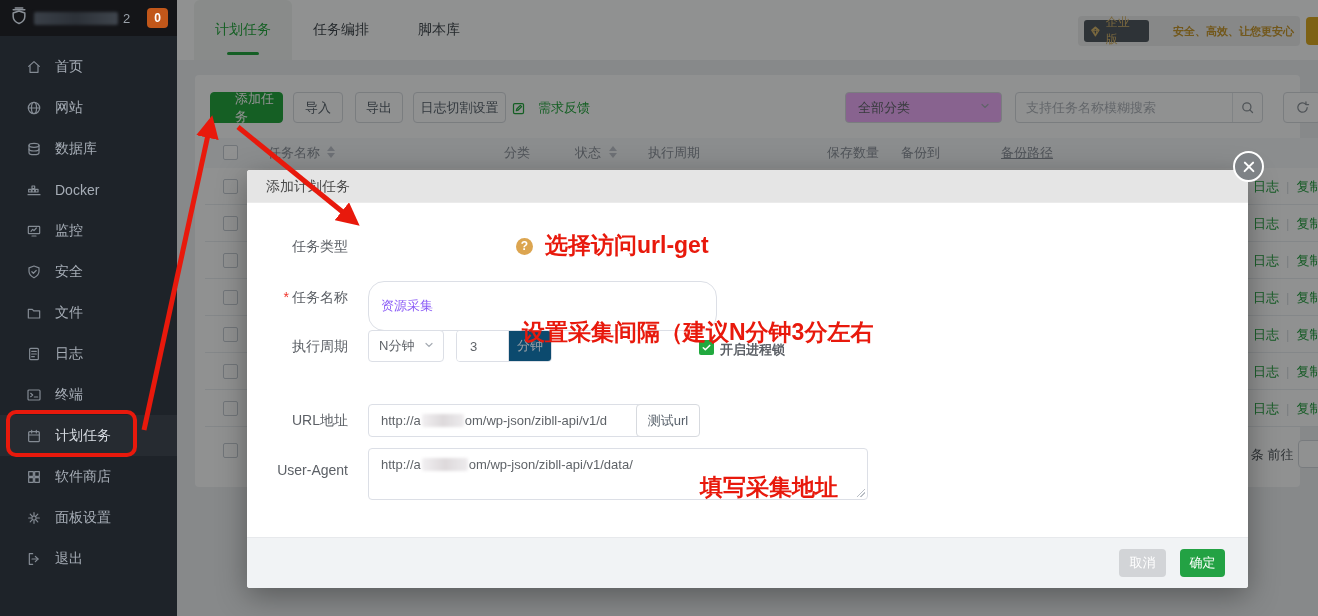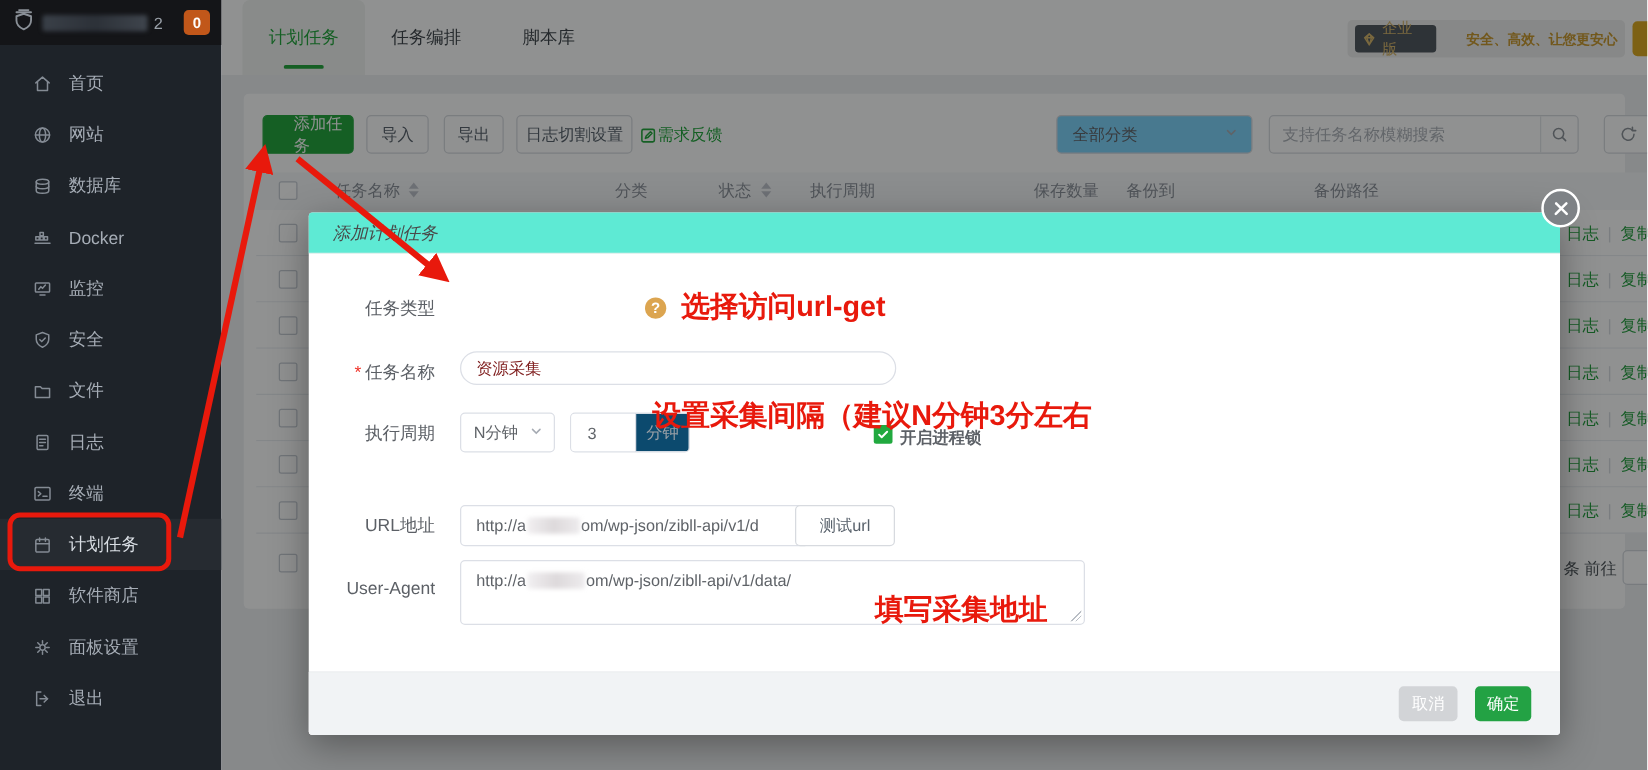--- a/index.html
+++ b/index.html
@@ -41,24 +41,24 @@
   .slogan { color:#c9972b; font-size:11px; font-weight:bold; white-space:nowrap; }
   .gold-btn { position:absolute; left:1129px; top:17px; width:24px; height:28px; background:#dda81c; border-radius:4px 0 0 4px; }
 
   .card { position:absolute; left:18px; top:75px; width:1105px; height:412px; background:#fff; border-radius:4px; }
 
   
   .btn { position:absolute; height:31px; border-radius:4px; font-size:13px; display:flex;
     align-items:center; justify-content:center; cursor:pointer; }
   .btn.primary { background:#20a53a; color:#fff; border:1px solid #20a53a;padding-left:24px; }
   .btn.plain { background:#fff; color:#57606a; border:1px solid #d7dadf; }
-  .feedback { position:absolute; left:334px; top:99px; display:flex; align-items:center; gap:0;
+  .feedback { position:absolute; left:334px; top:99px; display:flex; align-items:center; gap:12px;
     color:#20a53a; font-size:13px; cursor:pointer; }
   .feedback svg { width:15px; height:15px; stroke:#20a53a; }
-  .select { position:absolute; height:31px; border:1px solid #d7dadf; border-radius:4px; background:#7dd3fc;
+  .select { position:absolute; height:31px; border:1px solid #d7dadf; border-radius:4px; background:#f0abfc;
     font-size:13px; color:#5f6368; display:flex; align-items:center; padding:0 10px 0 12px; cursor:pointer; }
   .select .chev { margin-left:auto; }
   .chev svg { width:12px; height:12px; stroke:#a6abb3; }
   .search-box { position:absolute; left:838px; top:92px; width:248px; height:31px; border:1px solid #d7dadf;
     border-radius:4px; background:#fff; display:flex; }
   .search-box input { flex:1; border:none; outline:none; padding:0 10px; font-size:13px; color:#333;
     font-family:"Liberation Sans",sans-serif; background:transparent; }
   .search-box input::placeholder { color:#aeb2b9; }
   .search-btn { width:30px; border-left:1px solid #e2e5e9; display:flex; align-items:center; justify-content:center; cursor:pointer; }
   .search-btn svg, .refresh-btn svg { width:15px; height:15px; stroke:#8a9097; }
@@ -78,29 +78,29 @@
   .acts { position:absolute; left:1048px; top:0; line-height:37px; font-size:13px; white-space:nowrap; }
   .acts a { color:#1f9c3a; cursor:pointer; }
   .acts i { font-style:normal; color:#d8dbe0; margin:0 7px; }
   .pag-check { left:46px; top:443px; }
   .pag-text { position:absolute; left:1063px; top:446px; font-size:13px; color:#4d5358; }
   .goto-input { position:absolute; left:1121px; top:440px; width:44px; height:28px; border:1px solid #d4d8dd; border-radius:4px; background:#fff; }
 
   
   .modal { position:absolute; left:247px; top:170px; width:1001px; height:418px; background:#fff;
     border-radius:3px; box-shadow:0 8px 30px rgba(0,0,0,.35); z-index:50; }
-  .m-head { height:33px; line-height:33px; background:#5eead4; border-bottom:1px solid #ebebeb;
-    border-radius:3px 3px 0 0; padding-left:19px; font-size:14px; color:#4a4a4a;font-style:italic; }
+  .m-head { height:33px; line-height:33px; background:#e5e5e5; border-bottom:1px solid #ebebeb;
+    border-radius:3px 3px 0 0; padding-left:19px; font-size:14px; color:#4a4a4a; }
   .f-label { position:absolute; left:0; width:101px; text-align:right; font-size:14px; color:#5c6066; }
   .req { color:#f0342a; margin-right:3px; }
   .m-sel { position:absolute; height:33px; border:1px solid #dcdfe6; border-radius:4px; background:#fff;
     display:flex; align-items:center; padding:0 8px 0 12px; font-size:13px; color:#5f6368; cursor:pointer; }
   .m-sel .chev { margin-left:auto; }
-  .m-input { position:absolute; height:27px; border:1px solid #dcdfe6; border-radius:16px; background:#fff;
-    font-size:13px; color:#7f1d1d; padding:0 12px; font-family:"Liberation Sans",sans-serif; outline:none; }
+  .m-input { position:absolute; height:50px; border:1px solid #dcdfe6; border-radius:16px; background:#fff;
+    font-size:13px; color:#8b5cf6; padding:0 12px; font-family:"Liberation Sans",sans-serif; outline:none; }
   .help { position:absolute; width:17px; height:17px; border-radius:50%; background:#dca550; color:#fff;
     font-size:12px; font-weight:bold; text-align:center; line-height:17px; cursor:pointer; }
   .num-wrap { position:absolute; height:32px; border:1px solid #dcdfe6; border-radius:4px; background:#fff; display:flex; overflow:hidden; }
   .num-wrap input { width:51px; border:none; outline:none; padding:0 0 0 13px; font-size:13px; color:#5f6368;
     font-family:"Liberation Sans",sans-serif; }
   .num-suffix { width:44px; background:#0c4a6e; border-left:1px solid #dcdfe6; color:#9aa0a6; font-size:13px;
     display:flex; align-items:center; justify-content:center; }
   .lockbox { position:absolute; width:15px; height:15px; background:#21a93f; border-radius:2px; display:flex;
     align-items:center; justify-content:center; cursor:pointer; }
   .lockbox svg { width:11px; height:11px; stroke:#fff; }
@@ -197,30 +197,30 @@
         </svg>
     </div>
 
     <div class="thead">
       <span class="cb" style="left:18px;top:7px;"></span>
       <span class="th" style="left:63px;">任务名称</span>
       <span class="sort" style="left:122px;">
           <i class="up"></i>
           <i class="dn"></i>
         </span>
-      <span class="th" style="left:287px;">分类</span>
+      <span class="th" style="left:299px;">分类</span>
       <span class="th" style="left:370px;">状态</span>
       <span class="sort" style="left:404px;">
           <i class="up"></i>
           <i class="dn"></i>
         </span>
       <span class="th" style="left:443px;">执行周期</span>
       <span class="th" style="left:622px;">保存数量</span>
       <span class="th" style="left:696px;">备份到</span>
-      <span class="th" style="left:846px;">备份路径</span>
+      <span class="th" style="left:796px;text-decoration:underline;">备份路径</span>
     </div>
     <div class="tbody">
         <div class="trow" style="top: 168px;">
           <span class="cb"></span>
           <span class="acts"><a>日志</a><i>|</i><a>复制</a></span>
         </div>
         <div class="trow" style="top: 205px;">
           <span class="cb"></span>
           <span class="acts"><a>日志</a><i>|</i><a>复制</a></span>
         </div>
@@ -420,21 +420,21 @@
       <svg viewBox="0 0 24 24" fill="none" stroke-width="3.4" stroke-linecap="round" stroke-linejoin="round">
           <path d="M5 12.5l4.5 4.5L19 7.5"></path>
         </svg>
     </span>
     <span class="lock-label" style="left:473px;top:171px;font-weight:bold;">开启进程锁</span>
 
     <div class="f-label" style="top:242px;">URL地址</div>
     <div class="fake-input" style="left:121px;top:234px;width:280px;height:33px;white-space:nowrap;overflow:hidden;">
       <span>http://a</span><span class="censor light"></span><span>om/wp-json/zibll-api/v1/d</span>
     </div>
-    <div class="btn plain" style="left:389px;top:234px;width:80px;height:33px;position:absolute;">测试url</div>
+    <div class="btn plain" style="left:389px;top:234px;width:64px;height:33px;position:absolute;">测试url</div>
 
     <div class="f-label" style="top:292px;">User-Agent</div>
     <div class="fake-input" style="left:121px;top:278px;width:500px;height:52px;">
       <span>http://a</span><span class="censor light" style="width:46px;"></span><span>om/wp-json/zibll-api/v1/data/</span>
       <span class="ta-resize"></span>
     </div>
 
     <div class="m-foot">
       <div class="m-btn cancel">取消</div>
       <div class="m-btn ok">确定</div>

